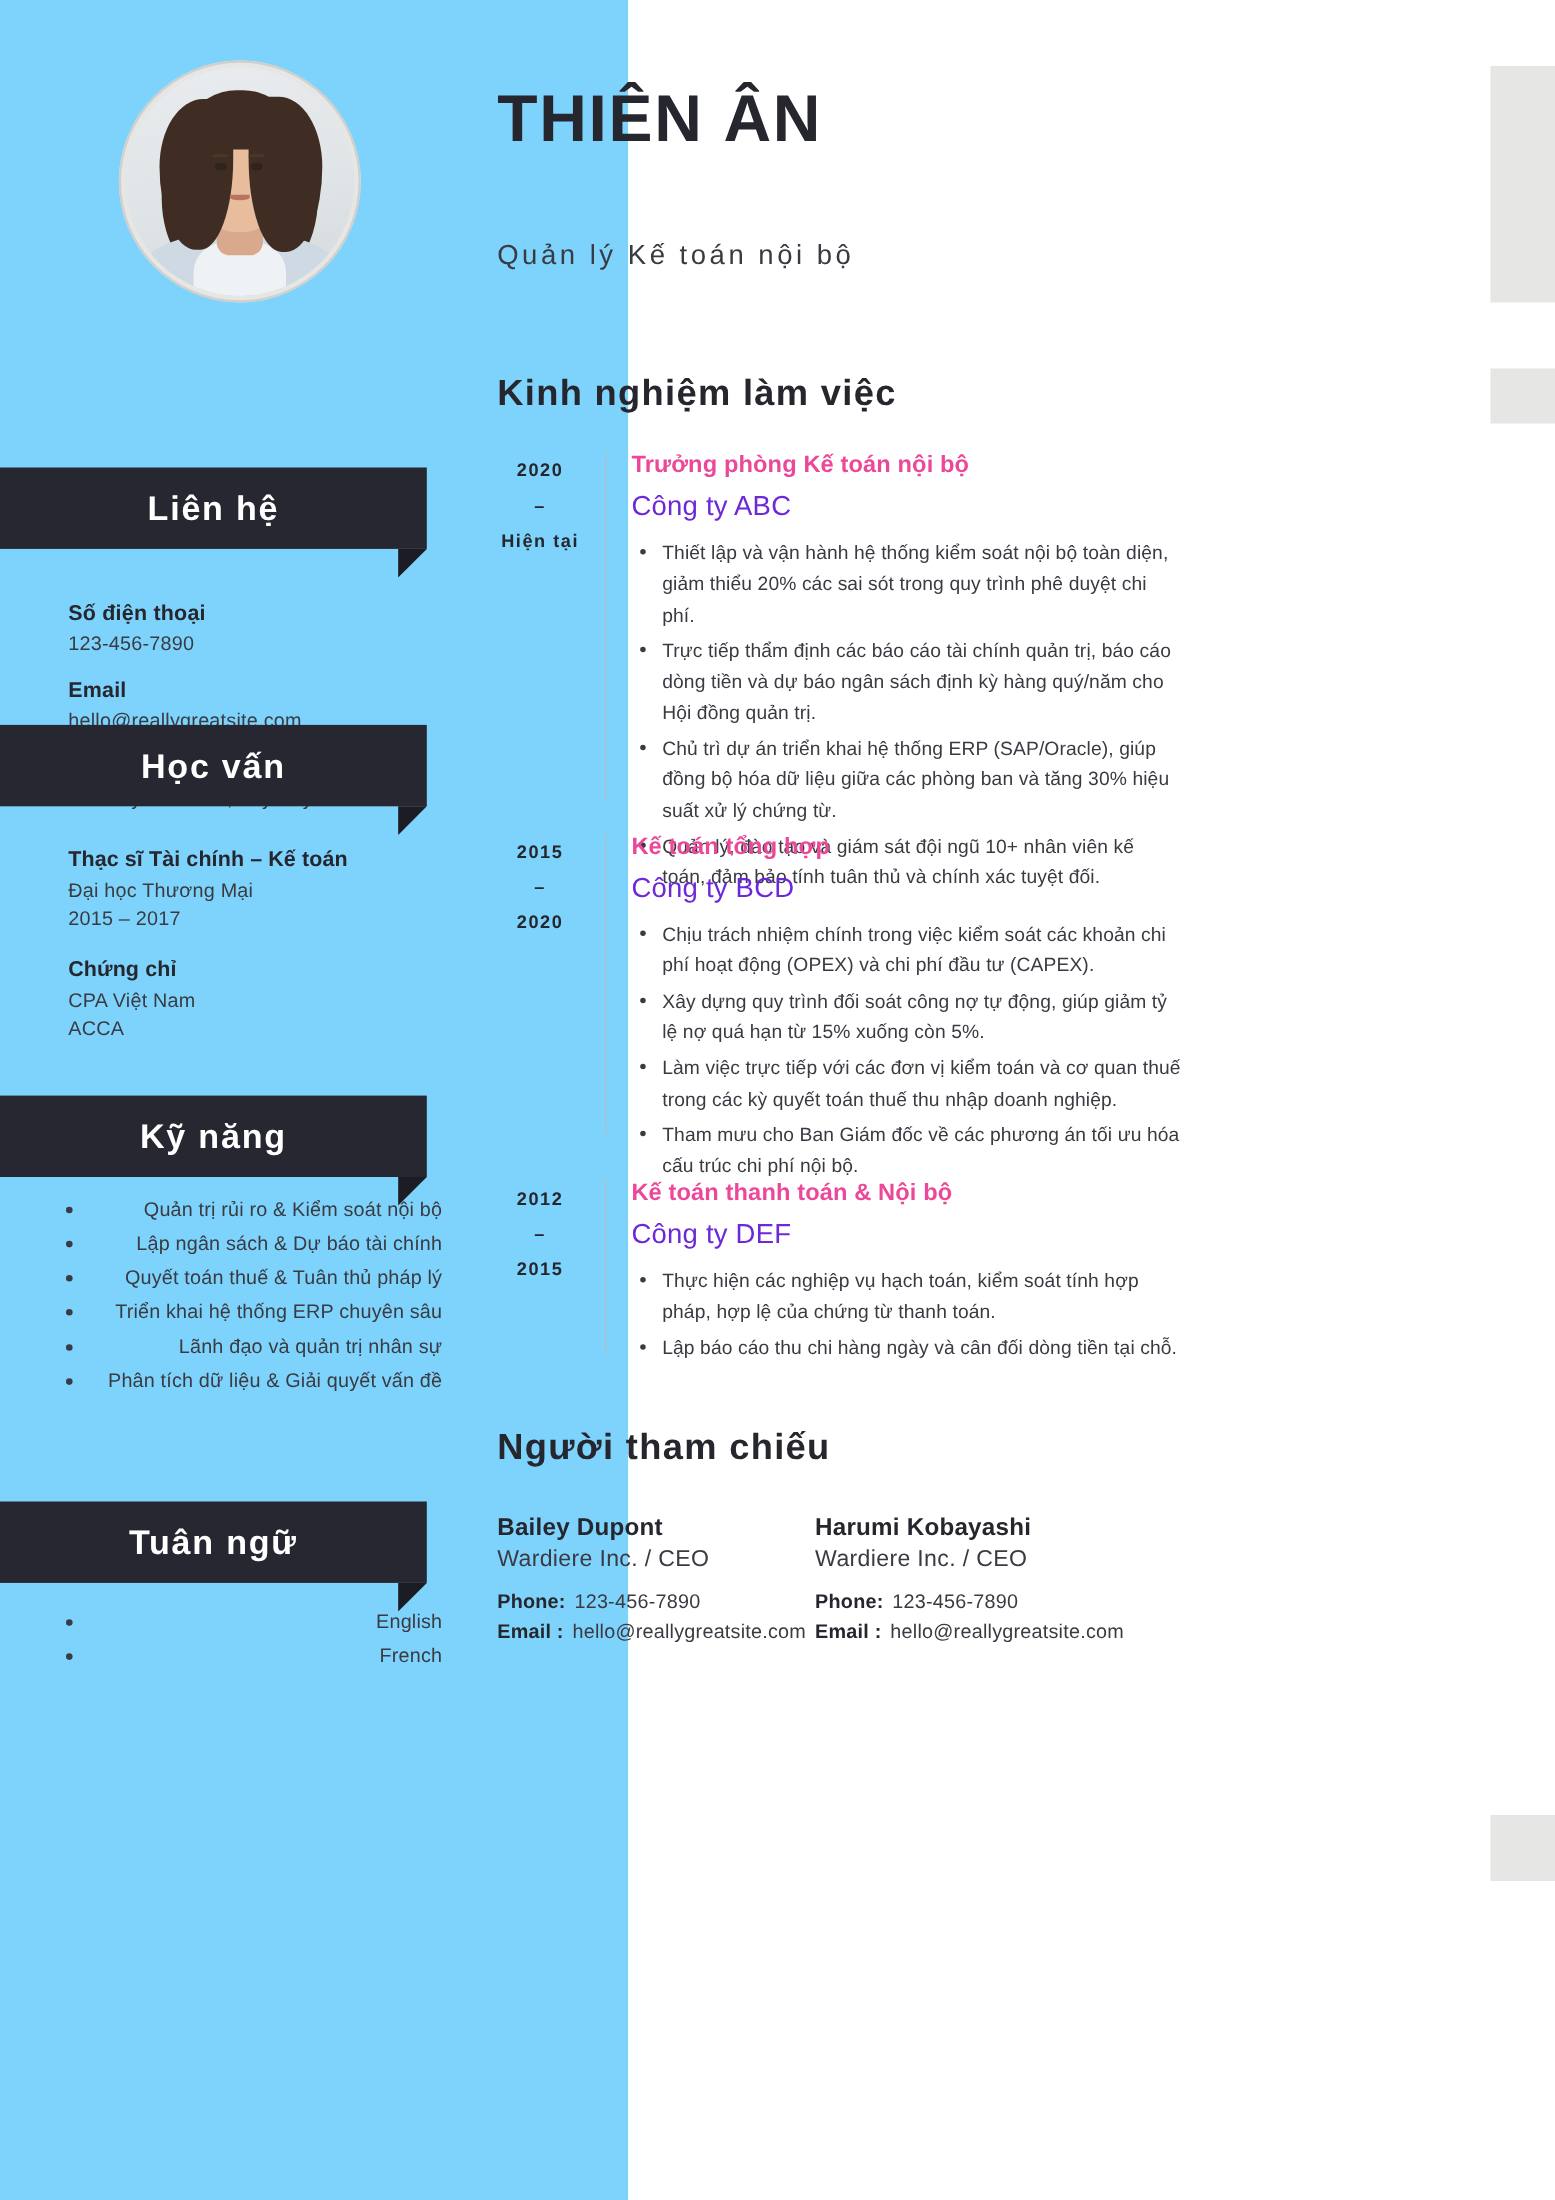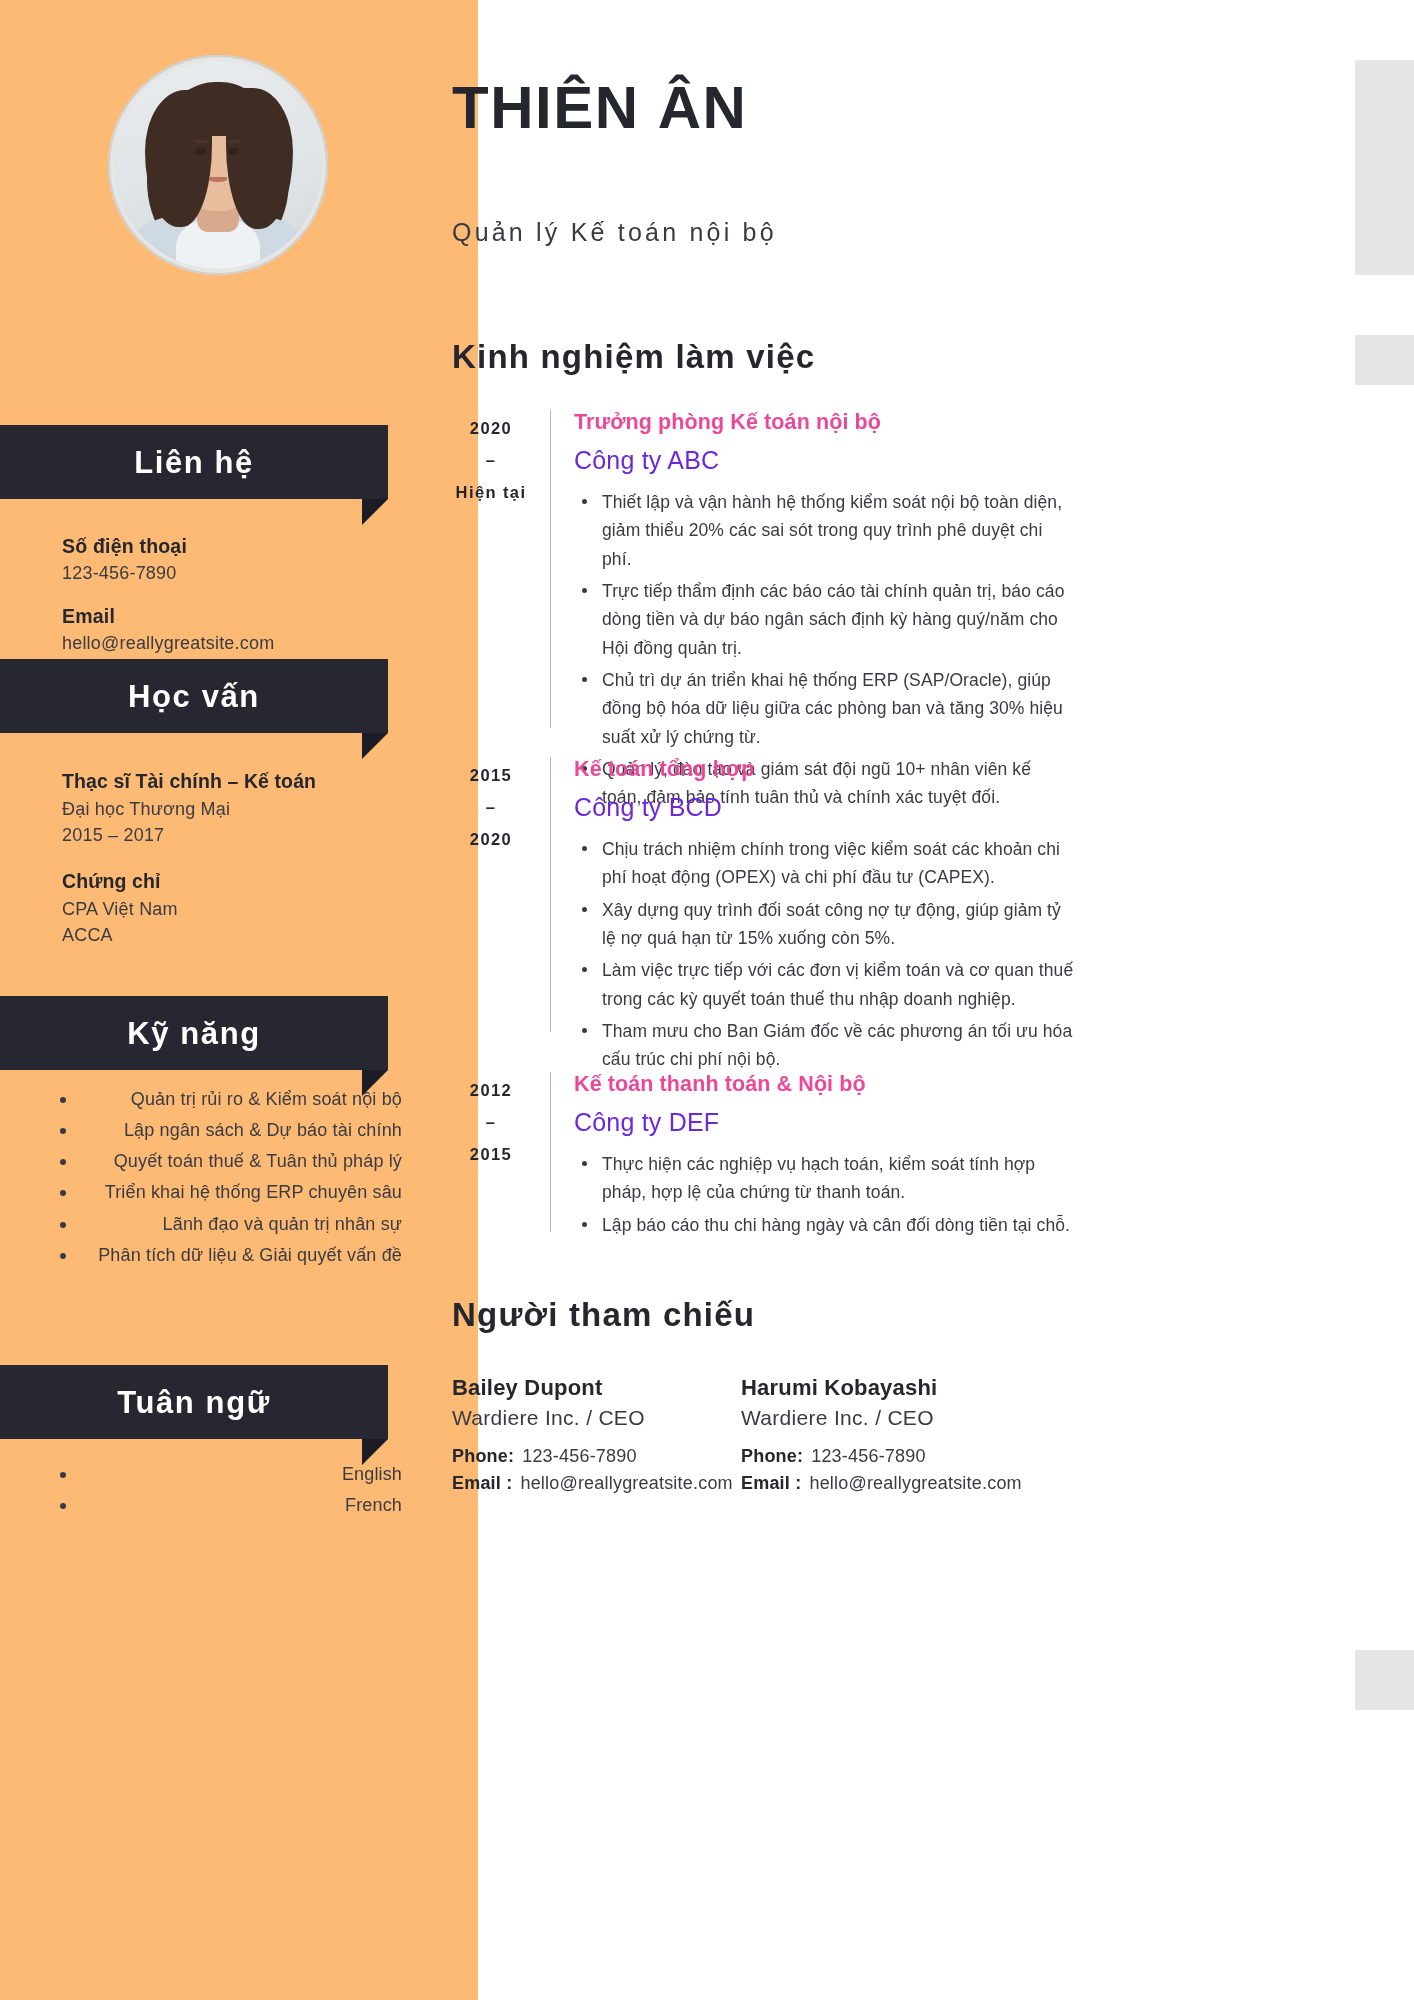--- a/index.html
+++ b/index.html
@@ -28,23 +28,23 @@
     z-index: 0;
   }
   .deco-1 { left: 1355px; top: 60px;   width: 59px; height: 215px; }
   .deco-2 { left: 1355px; top: 335px;  width: 59px; height: 50px; }
   .deco-3 { left: 1355px; top: 1650px; width: 59px; height: 60px; }
 
   
   #sidebar {
     position: absolute;
     left: 0; top: 0;
-    width: 478px;
+    width: 571px;
     height: 2000px;
-    background: #fdba74;
+    background: #7dd3fc;
     z-index: 1;
   }
   #sidebar-inner {
     position: relative;
     width: 478px;
     height: 2000px;
   }
 
   
   .photo-wrap {
@@ -144,21 +144,21 @@
     z-index: 2;
   }
 
   .sec-body {
     position: absolute;
     left: 62px;
     width: 340px;
     z-index: 2;
   }
 
-  .field { margin-bottom: 20px; }
+  .field { margin-bottom: 20px; margin-top: 12px; }
   .field-label {
     font-size: 19.5px;
     font-weight: 700;
     color: #26272e;
     letter-spacing: .2px;
     margin-bottom: 3px;
   }
   .field-value {
     font-size: 18px;
     font-weight: 400;

